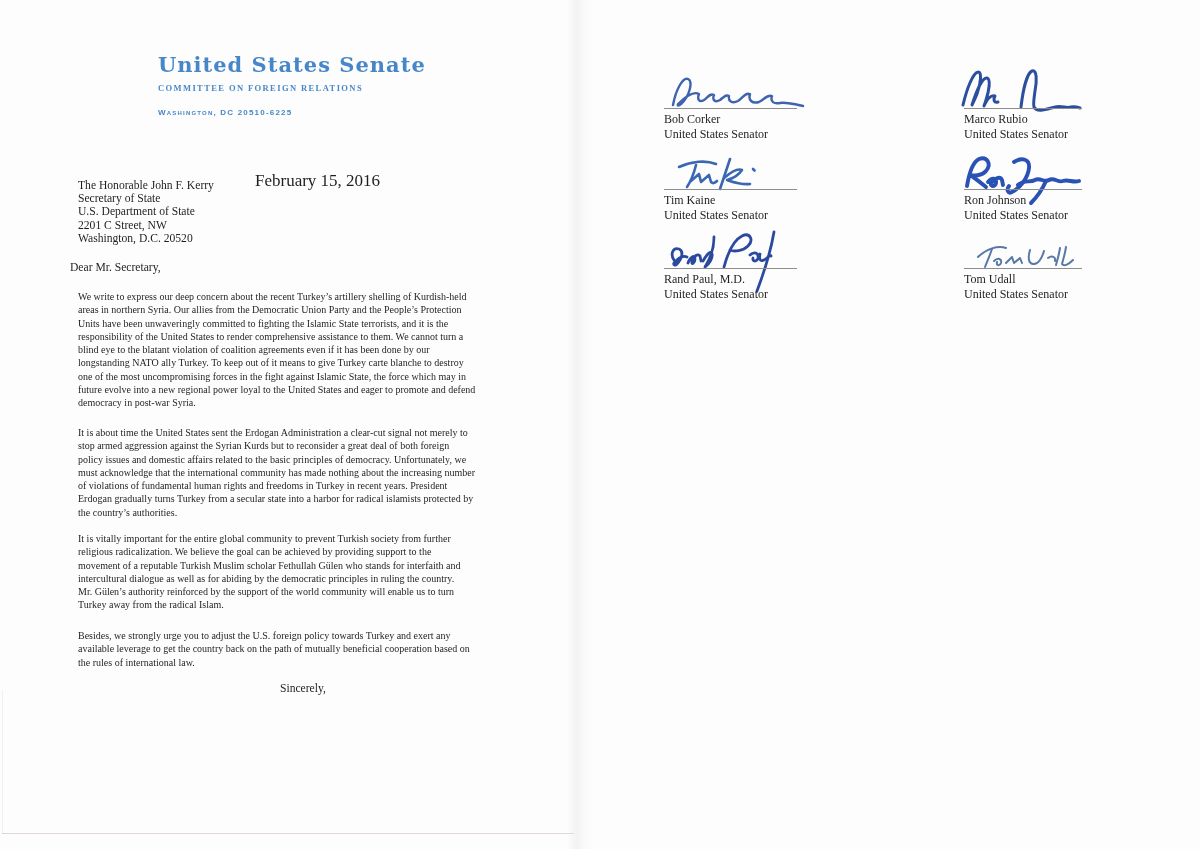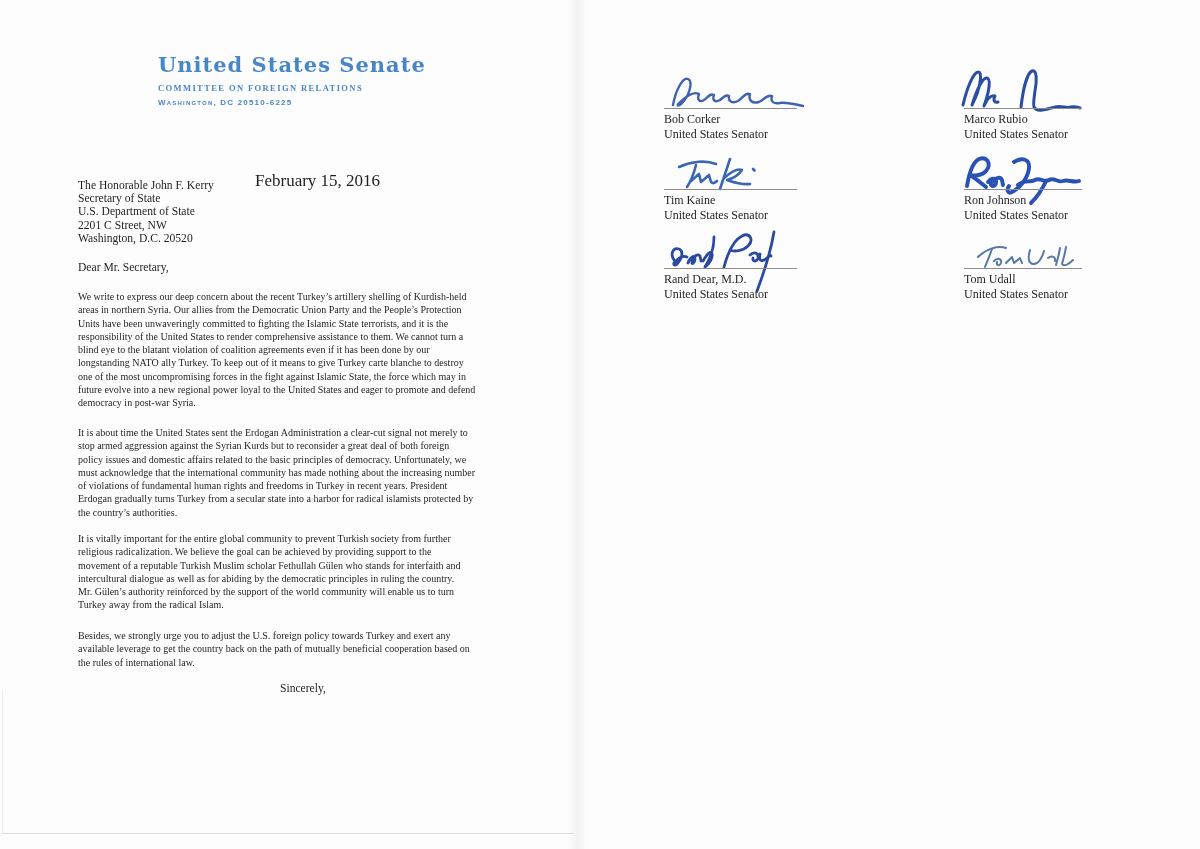--- a/index.html
+++ b/index.html
@@ -14,26 +14,26 @@
   .lh{left:158px;top:52px;width:300px;}
   .lh-title{
     font-family:"DejaVu Serif",serif;font-weight:bold;
     font-size:21px;letter-spacing:1px;
   }
   .lh-committee{
     margin-top:6px;font-family:Liberation Serif, serif;
     font-size:8.5px;font-weight:bold;letter-spacing:1.4px;
   }
   .lh-address{
-    margin-top:5px;font-family:"Liberation Sans",sans-serif;
+    margin-top:15px;font-family:"Liberation Sans",sans-serif;
     font-size:8px;font-weight:bold;letter-spacing:1.2px;font-variant:small-caps;
   }
   .date{left:255px;top:147px;font-size:17px;margin-top:24px;}
   .recipient{left:78px;top:179px;font-size:11.6px;line-height:13.2px;}
-  .salutation{left:78px;top:261px;font-size:11.6px;font-family:Liberation Serif, serif;}
+  .salutation{left:70px;top:261px;font-size:11.6px;font-family:Liberation Serif, serif;}
   .para{left:78px;width:482px;font-size:10px;line-height:13.3px;}
   .closing{left:280px;top:682px;font-size:11.6px;}
 
   
   .sig-block{position:absolute;}
   .sig-line{position:absolute;left:0;top:0;height:1px;background:#8d8d8d;}
   .sig-name{position:absolute;left:0;top:4px;font-size:12px;white-space:nowrap;}
   .sig-title{position:absolute;left:0;top:19px;font-size:12px;white-space:nowrap;}
   .sig-ink{position:absolute;overflow:visible;}
   .sig-ink path{fill:none;stroke-linecap:round;stroke-linejoin:round;}
@@ -114,21 +114,21 @@
         <div class="sig-title">United States Senator</div>
       </div>
       <div class="sig-block" style="left: 664px; top: 268px; width: 133px;">
         <svg class="sig-ink" width="118" height="68" viewBox="0 0 118 68" style="left: 0px; top: -43px;">
           <path d="M10,35 C6,29 9,22 15,24 C20,26 18,34 13,39 C11,41 9,40 10,38 C15,32 19,30 23,32 M24,38 C26,32 31,29 31,34 C31,38 27,41 28,36 C30,31 34,28 36,31 L37,36 M39,36 C43,29 47,25 48,29 C49,33 45,39 42,41" stroke="#2b4a9e" stroke-width="2.8"></path>
           <path d="M50,12 C50,22 46,34 41,42" stroke="#2b4a9e" stroke-width="2.8"></path>
           <path d="M60,42 C64,27 70,15 78,11 C86,7 90,15 84,21 C79,26 70,27 66,25 M86,30 C90,26 95,28 94,33 C93,37 88,37 89,33 M96,29 C95,34 96,37 100,35 C104,33 106,29 107,31" stroke="#2b4a9e" stroke-width="2.8"></path>
           <path d="M110,7 C108,19 102,42 93,66" stroke="#2b4a9e" stroke-width="2.8"></path>
         </svg>
         <div class="sig-line" style="width: 133px;"></div>
-        <div class="sig-name">Rand Dear, M.D.</div>
+        <div class="sig-name">Rand Paul, M.D.</div>
         <div class="sig-title">United States Senator</div>
       </div>
       <div class="sig-block" style="left: 964px; top: 268px; width: 118px;">
         <svg class="sig-ink" width="112" height="30" viewBox="0 0 112 30" style="left: 2px; top: -25px;">
           <path d="M12,14 C20,6 32,2 40,5" stroke="#5878a8" stroke-width="2"></path>
           <path d="M26,6 C24,12 21,19 19,24" stroke="#5878a8" stroke-width="2"></path>
           <path d="M28,18 C32,14 36,16 35,20 C34,23 30,23 31,19 M40,20 L46,14 L48,20 L54,15 L56,20" stroke="#5878a8" stroke-width="2"></path>
           <path d="M64,7 C62,14 62,20 67,21 C72,22 76,15 78,8 M82,15 C86,12 90,14 89,18 M94,5 C93,12 91,18 90,22 M100,4 C99,11 97,17 96,21 C98,24 103,21 107,17" stroke="#5878a8" stroke-width="2"></path>
         </svg>
         <div class="sig-line" style="width: 118px;"></div>

